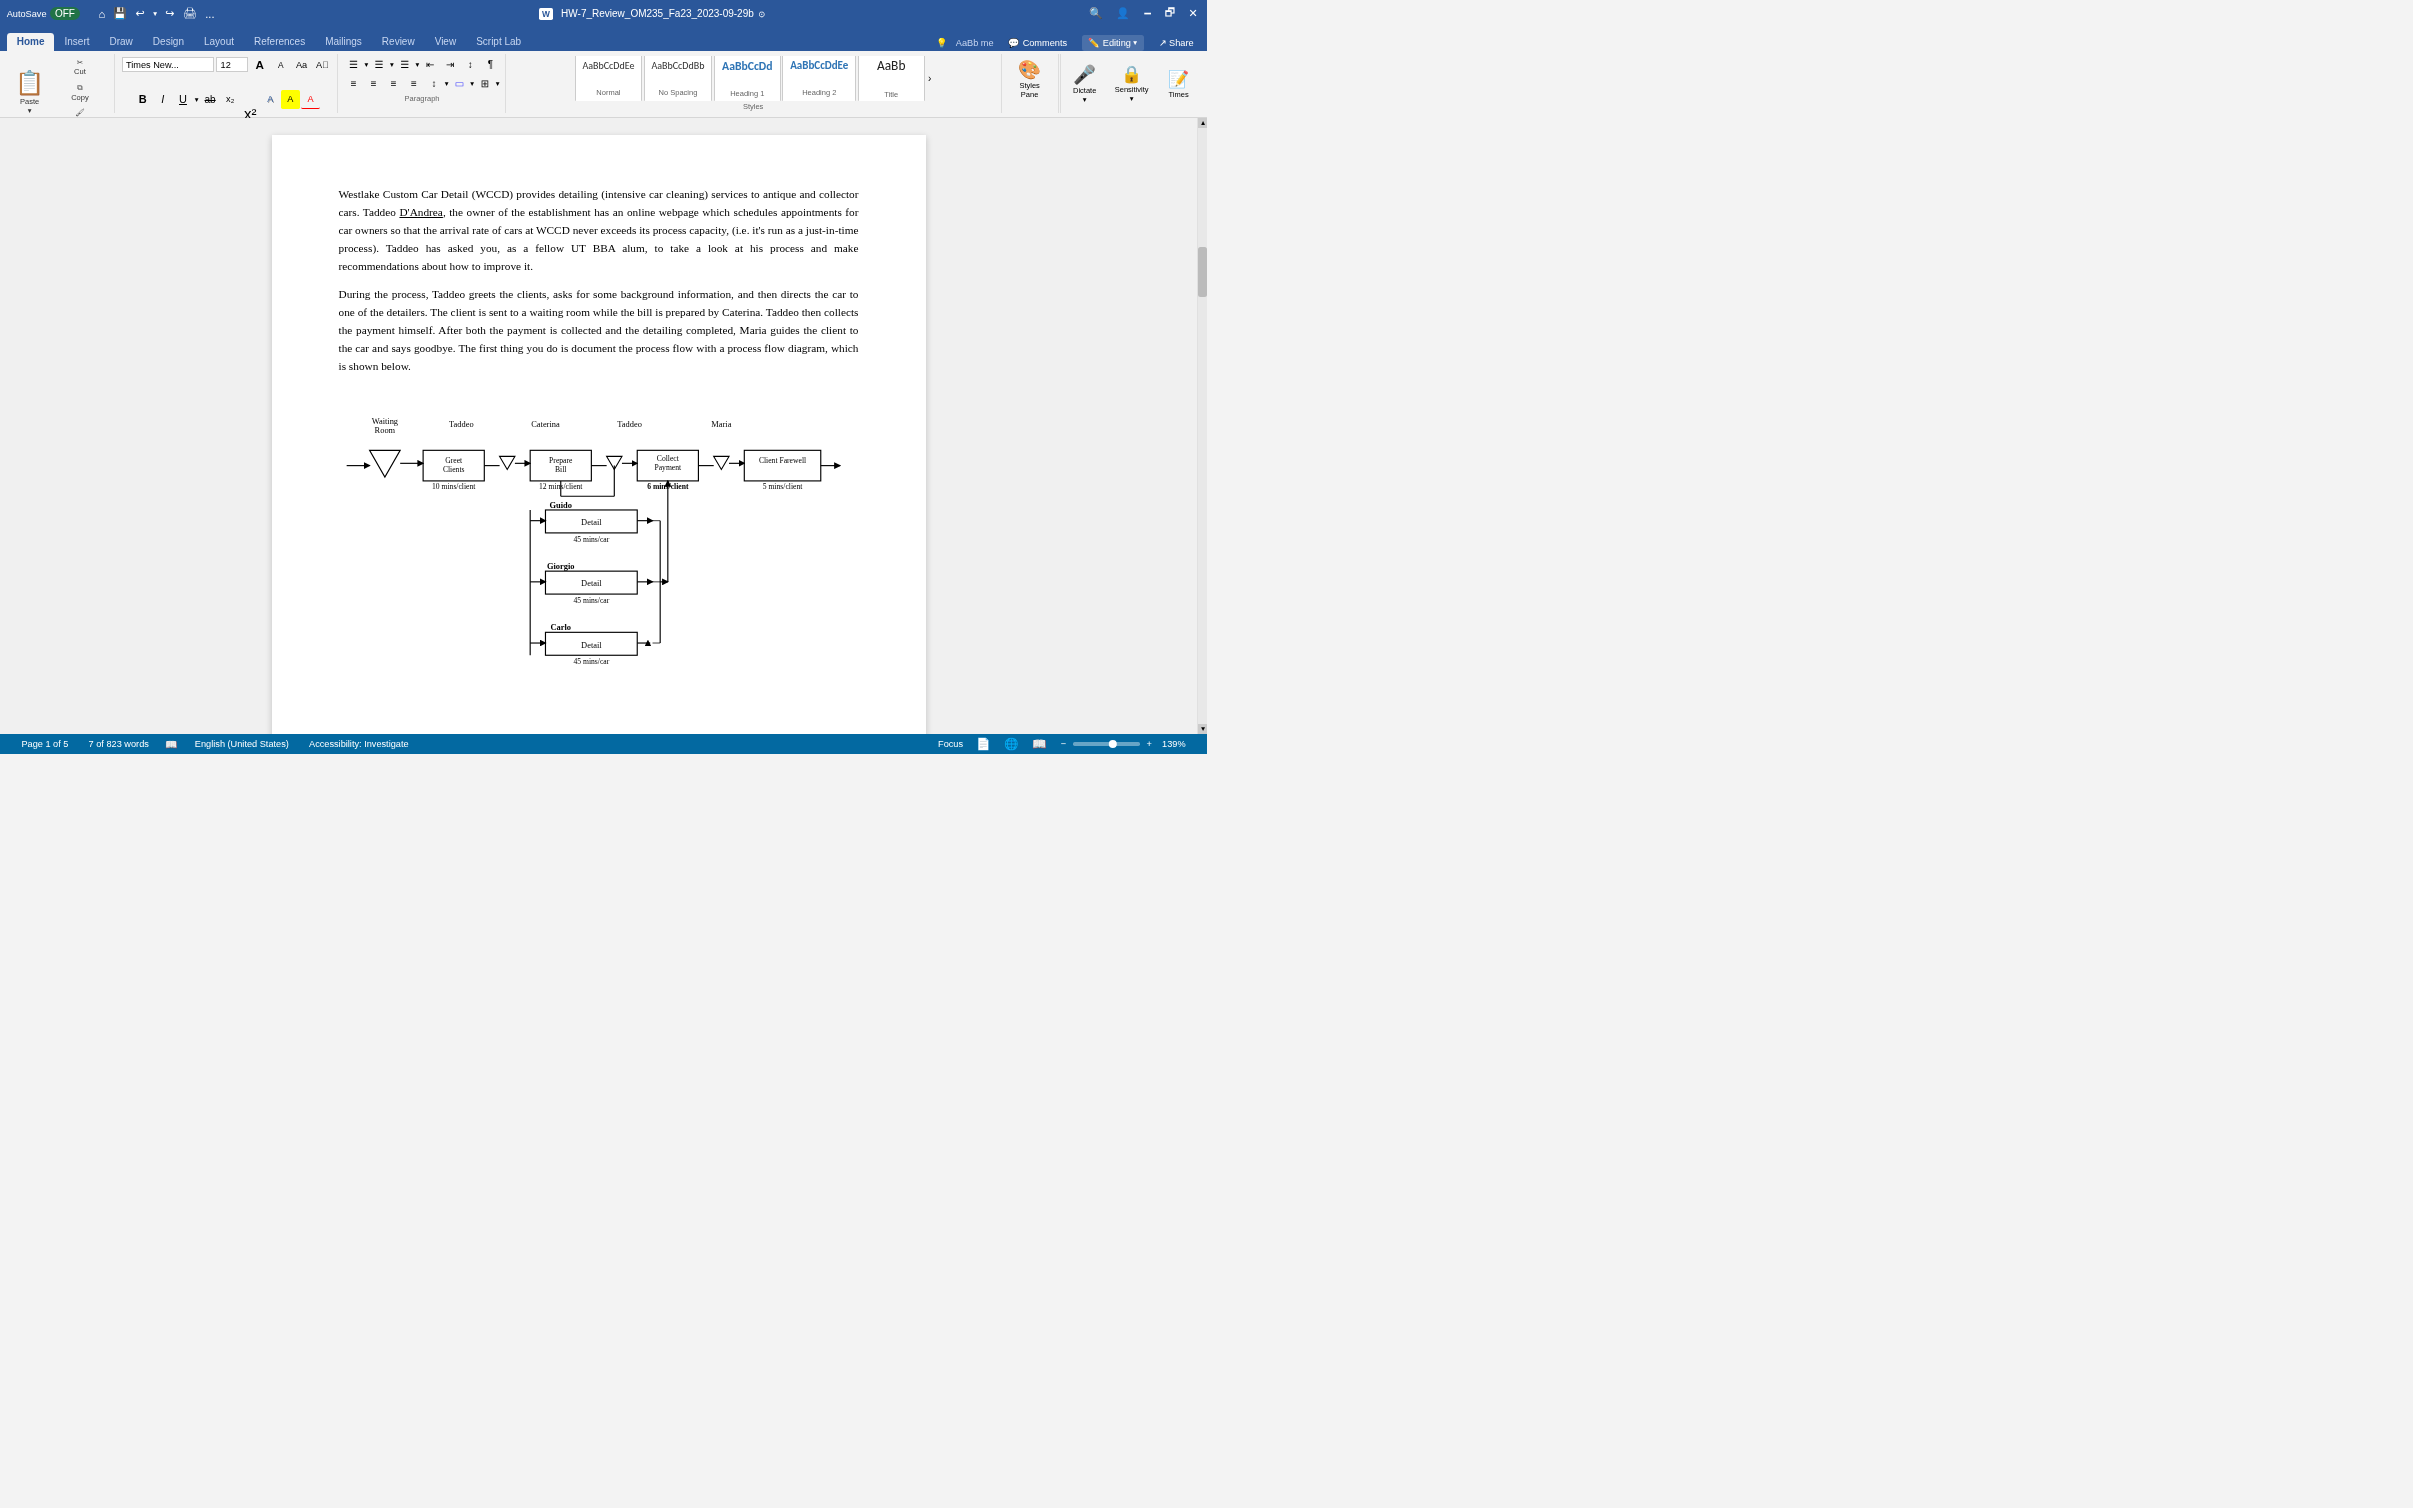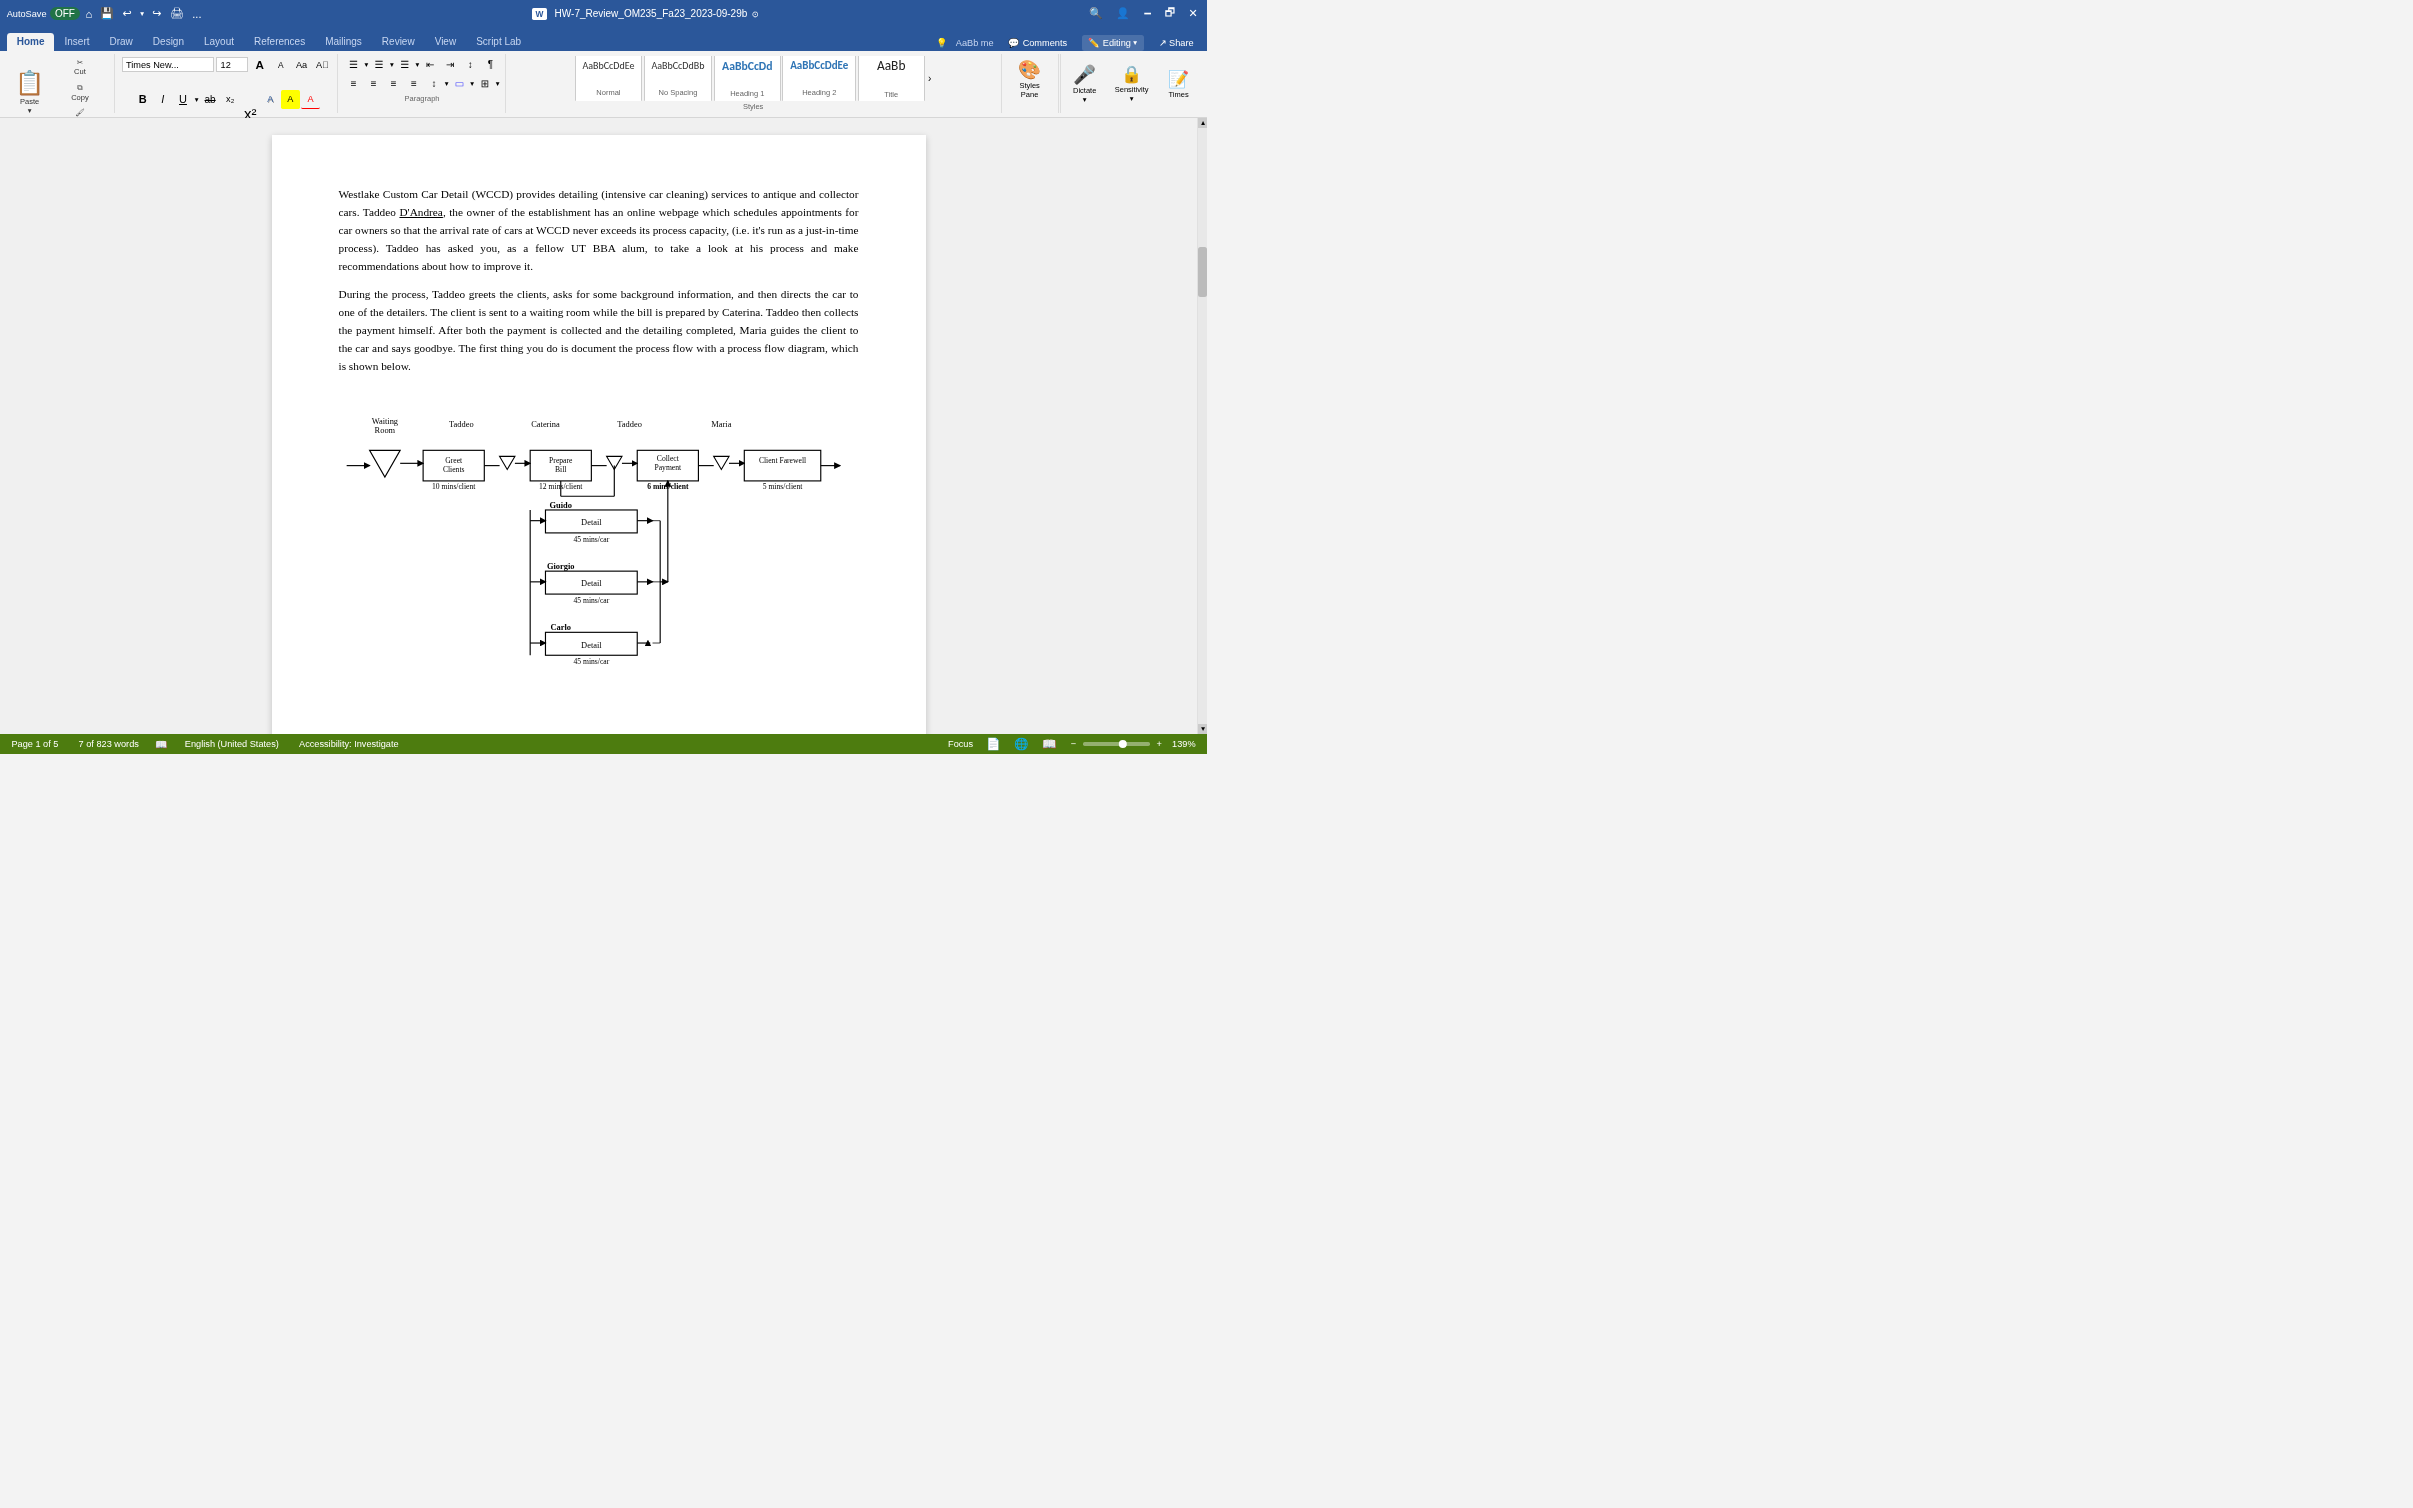--- a/index.html
+++ b/index.html
@@ -9,21 +9,21 @@
     .title-bar {
       background: #2b579a;
       color: white;
       height: 27px;
       display: flex;
       align-items: center;
       justify-content: space-between;
       padding: 0 6.7px;
       font-size: 9.2px;
     }
-    .title-bar-left { display: flex; align-items: center; gap: 3px; }
+    .title-bar-left { display: flex; align-items: center; gap: 16px; }
     .title-bar-center { flex: 1; text-align: center; font-size: 10px; }
     .title-bar-right { display: flex; align-items: center; gap: 8.4px; }
     .autosave { display: flex; align-items: center; gap: 3.4px; font-size: 9.2px; }
     .toggle { background: #217346; border-radius: 8.4px; padding: 0.8px 5px; font-size: 10px; color: white; }
     .quick-access { display: flex; gap: 3.4px; align-items: center; }
     .qa-icon { color: white; font-size: 11px; padding: 0 2.5px; cursor: pointer; }
 
     
     .ribbon-tabs {
       background: #2b579a;
@@ -181,26 +181,26 @@
       box-shadow: 0 1.7px 6.7px rgba(0,0,0,0.2);
       padding: 50px 67px 50px 67px;
       font-family: 'Times New Roman', Times, serif;
       font-size: 11.3px;
       line-height: 1.6;
       color: #000;
     }
 
     
     .status-bar {
-      background: #4d7c0f;
+      background: #0369a1;
       color: white;
       height: 20px;
       display: flex;
       align-items: center;
-      padding: 0 8px;
+      padding: 0 18px;
       font-size: 9.2px;
       gap: 13.4px;
     }
     .status-bar-right { margin-left: auto; display: flex; align-items: center; gap: 6.7px; }
     .status-btn { cursor: pointer; padding: 0 3.4px; border-radius: 1.7px; }
     .zoom-bar { display: flex; align-items: center; gap: 3.4px; }
     .zoom-slider { width: 67px; height: 3.4px; background: rgba(255,255,255,0.4); border-radius: 1.7px; position: relative; cursor: pointer; }
     .zoom-thumb { width: 8.4px; height: 8.4px; background: white; border-radius: 50%; position: absolute; top: -2.5px; left: 60%; transform: translateX(-50%); }
 
     

